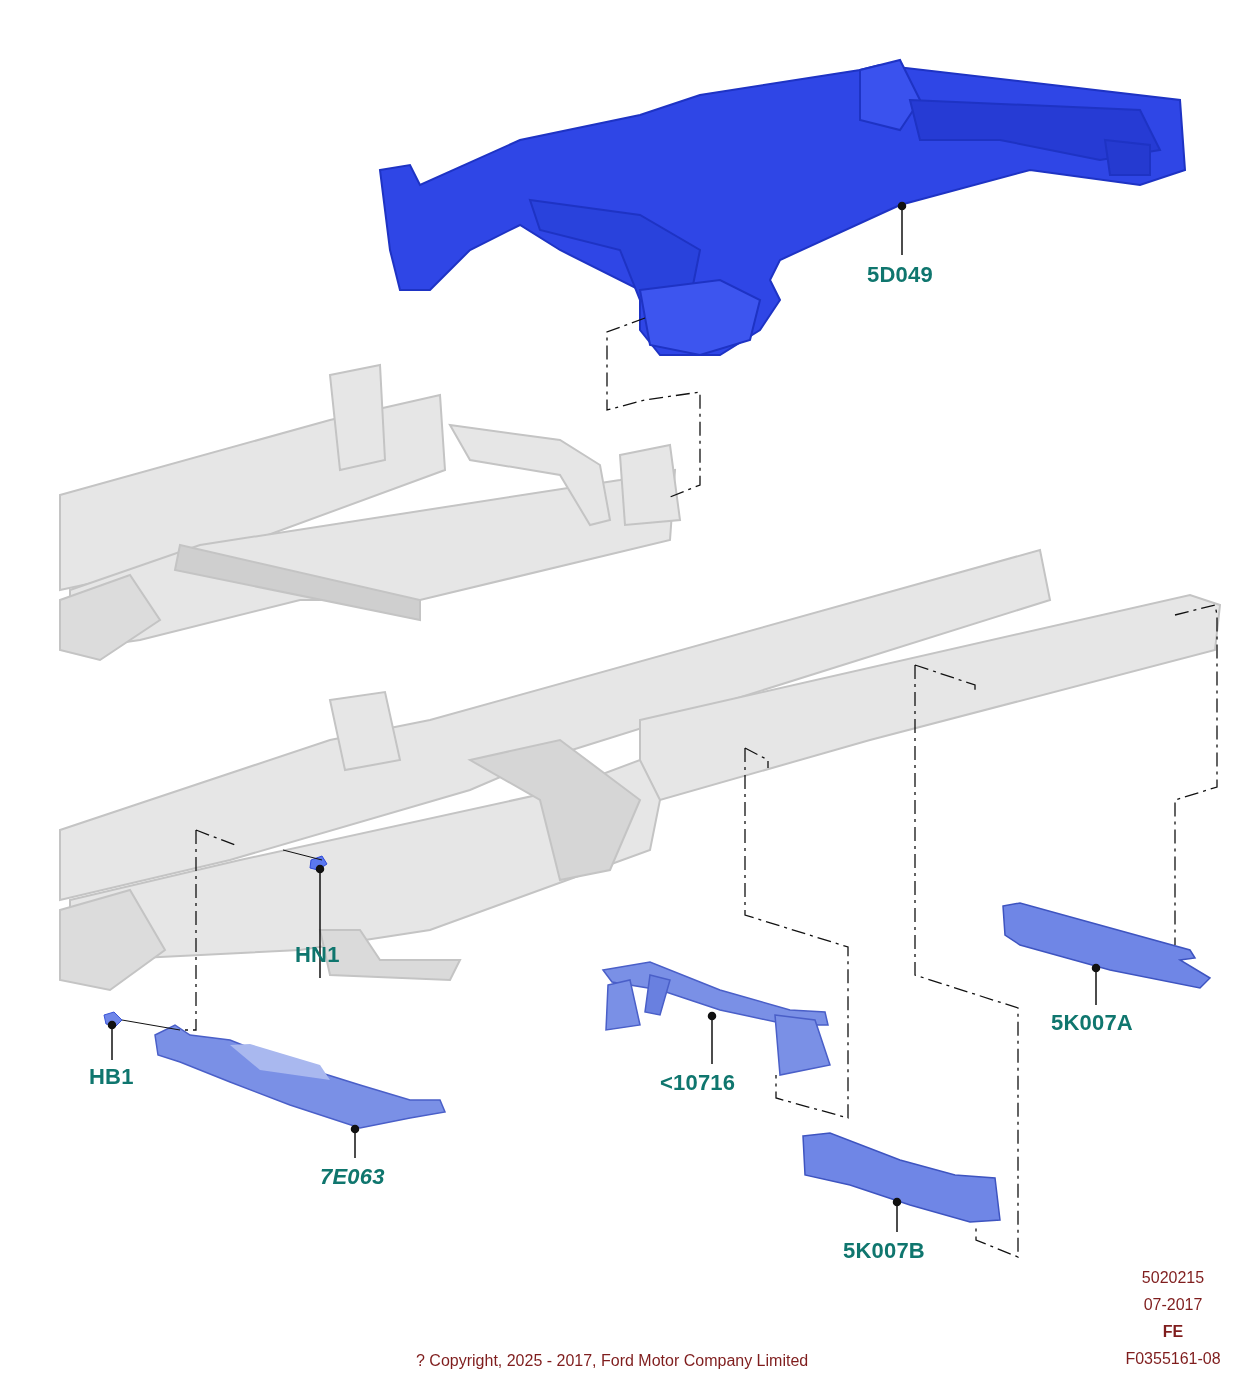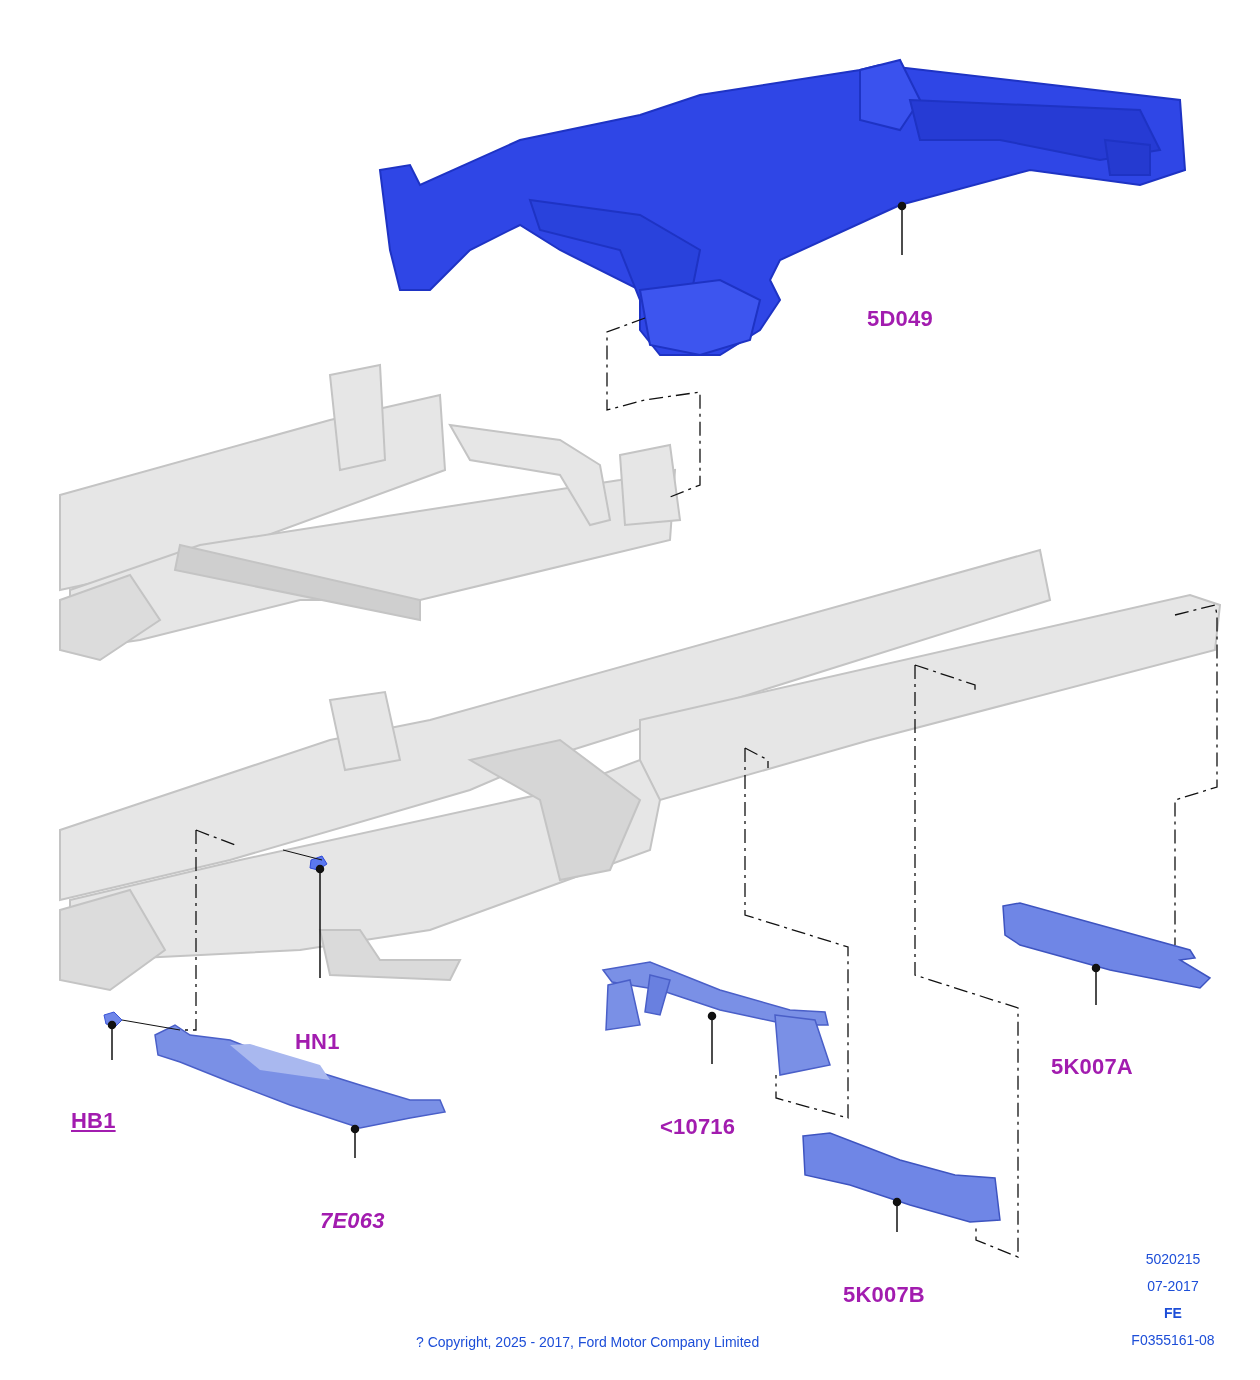--- a/index.html
+++ b/index.html
@@ -1,23 +1,23 @@
 <!DOCTYPE html>
 <html><head>
 <meta charset="utf-8">
 <style>
   html, body { margin: 0; padding: 0; background: #ffffff; }
   body { width: 1260px; height: 1380px; position: relative; overflow: hidden;
          font-family: "Liberation Sans", sans-serif; }
   #diagram { position: absolute; left: 0; top: 0; width: 1260px; height: 1380px; }
   .callout-label { position: absolute; font-family: "Liberation Sans", sans-serif;
-                   font-weight: bold; font-size: 22px; color: #a21caf; white-space: nowrap;
-                   letter-spacing: 0.2px; margin-top: 44px; }
+                   font-weight: bold; font-size: 22px; color: #0f766e; white-space: nowrap;
+                   letter-spacing: 0.2px; }
   .footer-line { position: absolute; font-family: "Liberation Sans", sans-serif;
-                 font-size: 14px; color: #1d4ed8; white-space: nowrap; }
+                 font-size: 16px; color: #7f1d1d; white-space: nowrap; margin-top: 18px; }
   .right-meta { text-align: center; width: 140px; }
 </style>
 </head>
 <body>
 
 <svg id="diagram" viewBox="0 0 1260 1380" xmlns="http://www.w3.org/2000/svg">
 
   <g fill="#e6e6e6" stroke="#c4c4c4" stroke-width="2">
     <path d="M60 495 L330 420 L440 395 L445 470 L200 560 L60 590 Z"></path>
     <path d="M70 590 L200 545 L620 480 L675 470 L670 540 L420 600 L300 600 L140 640 L70 650 Z"></path>
@@ -103,22 +103,22 @@
     <line x1="1096" y1="968" x2="1096" y2="1005"></line>
       <circle cx="1096" cy="968" r="3.5"></circle>
     <line x1="897" y1="1202" x2="897" y2="1232"></line>
       <circle cx="897" cy="1202" r="3.5"></circle>
     <line x1="122" y1="1020" x2="180" y2="1030" stroke-width="1"></line>
     <line x1="322" y1="860" x2="283" y2="850" stroke-width="1"></line>
   </g>
 </svg>
 
 <div class="callout-label" style="left:867px; top:262px;">5D049</div>
-<div class="callout-label" style="left:295px; top:985px;">HN1</div>
-<div class="callout-label" style="left:71px; top:1064px;text-decoration:underline;">HB1</div>
+<div class="callout-label" style="left:295px; top:942px;">HN1</div>
+<div class="callout-label" style="left:89px; top:1064px;">HB1</div>
 <div class="callout-label" style="left:320px; top:1164px;font-style:italic;">7E063</div>
 <div class="callout-label" style="left:660px; top:1070px;">&lt;10716</div>
 <div class="callout-label" style="left:1051px; top:1010px;">5K007A</div>
 <div class="callout-label" style="left:843px; top:1238px;">5K007B</div>
 
 <div class="footer-line" style="left:416px; top:1334px;">? Copyright, 2025 - 2017, Ford Motor Company Limited</div>
 
 <div class="footer-line right-meta" style="left:1103px; top:1251px;">5020215</div>
 <div class="footer-line right-meta" style="left:1103px; top:1278px;">07-2017</div>
 <div class="footer-line right-meta" style="left:1103px; top:1305px;font-weight:bold;">FE</div>

